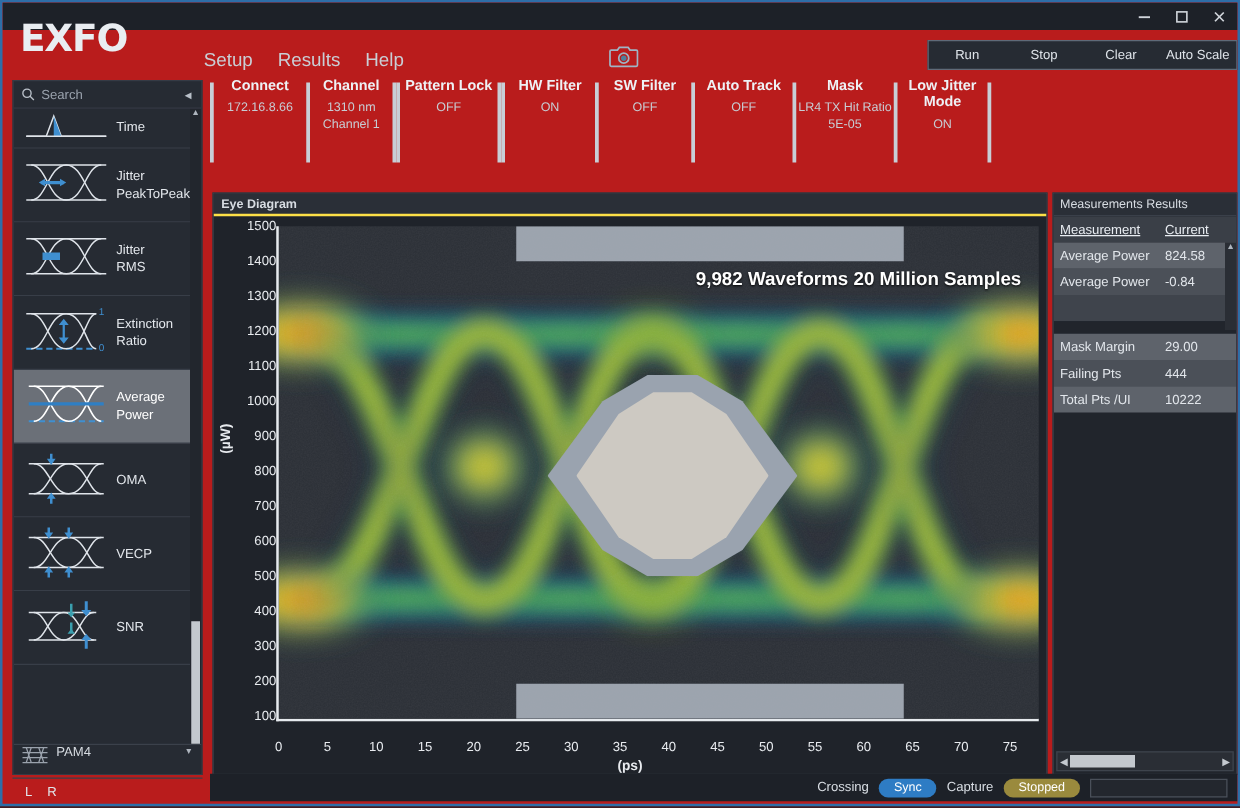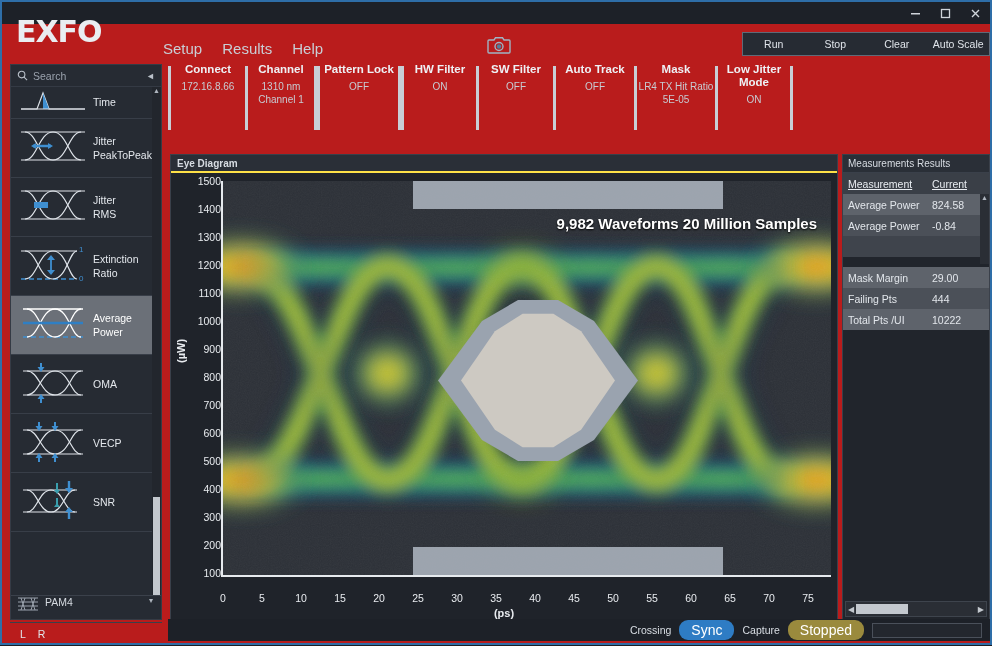--- a/index.html
+++ b/index.html
@@ -265,21 +265,21 @@
   
   #statusbar {
     position: absolute; left: 166px; bottom: 2px;
     width: 822px; height: 22px;
     background: #1d2128;
     display: flex; align-items: center; justify-content: flex-end;
     gap: 8px; padding-right: 8px;
   }
   #statusbar .lbl { color: #d9dee4; font-size: 10.5px; }
   .pill {
-    padding: 2px 12px; border-radius: 9px; font-size: 14px;
+    padding: 2px 12px; border-radius: 9px; font-size: 10px;
     color: #ffffff;
   }
   .pill.sync { background: #2e7cc4; }
   .pill.stopped { background: #9a8a3d; }
   #status-blank {
     width: 110px; height: 15px; border: 1px solid #4a505a; background: #23272e;
   }
 </style>
 </head>
 <body>

